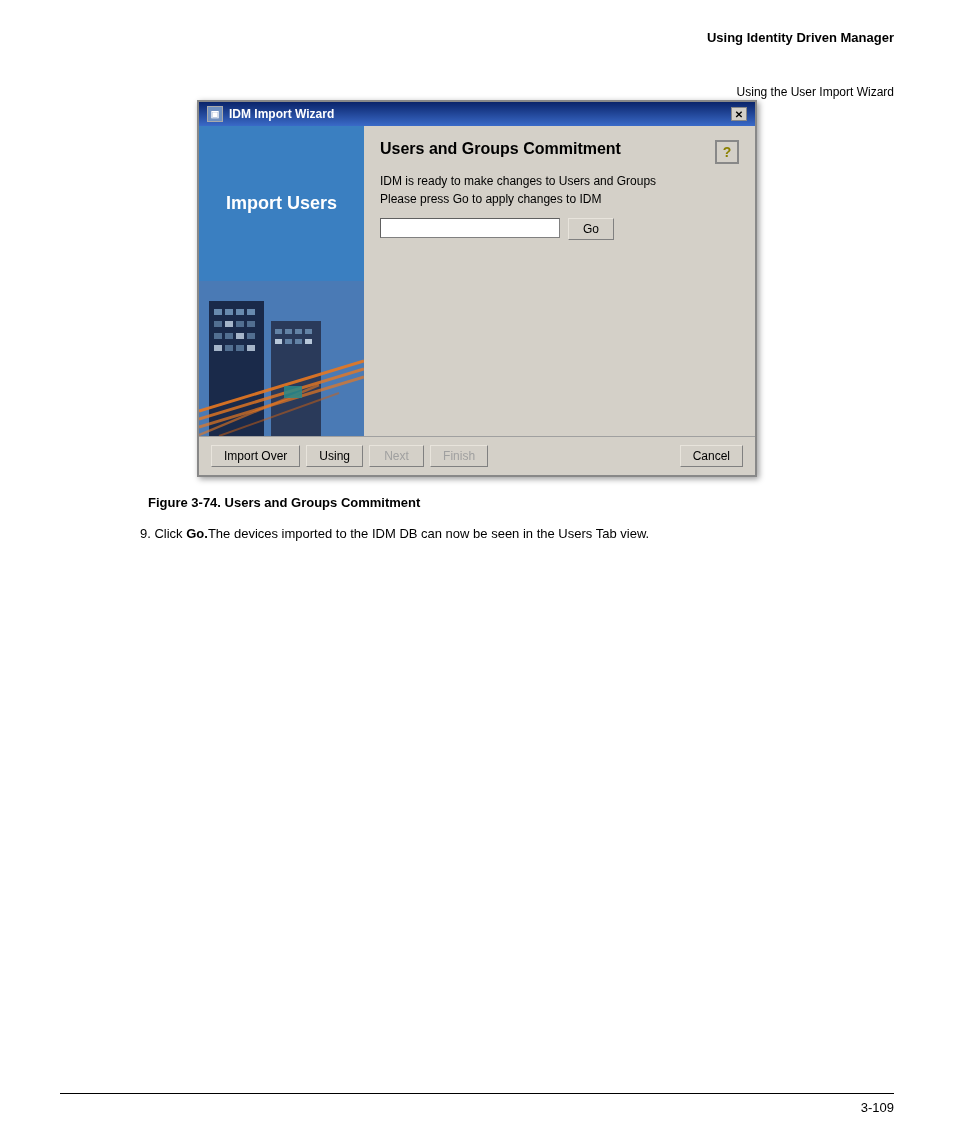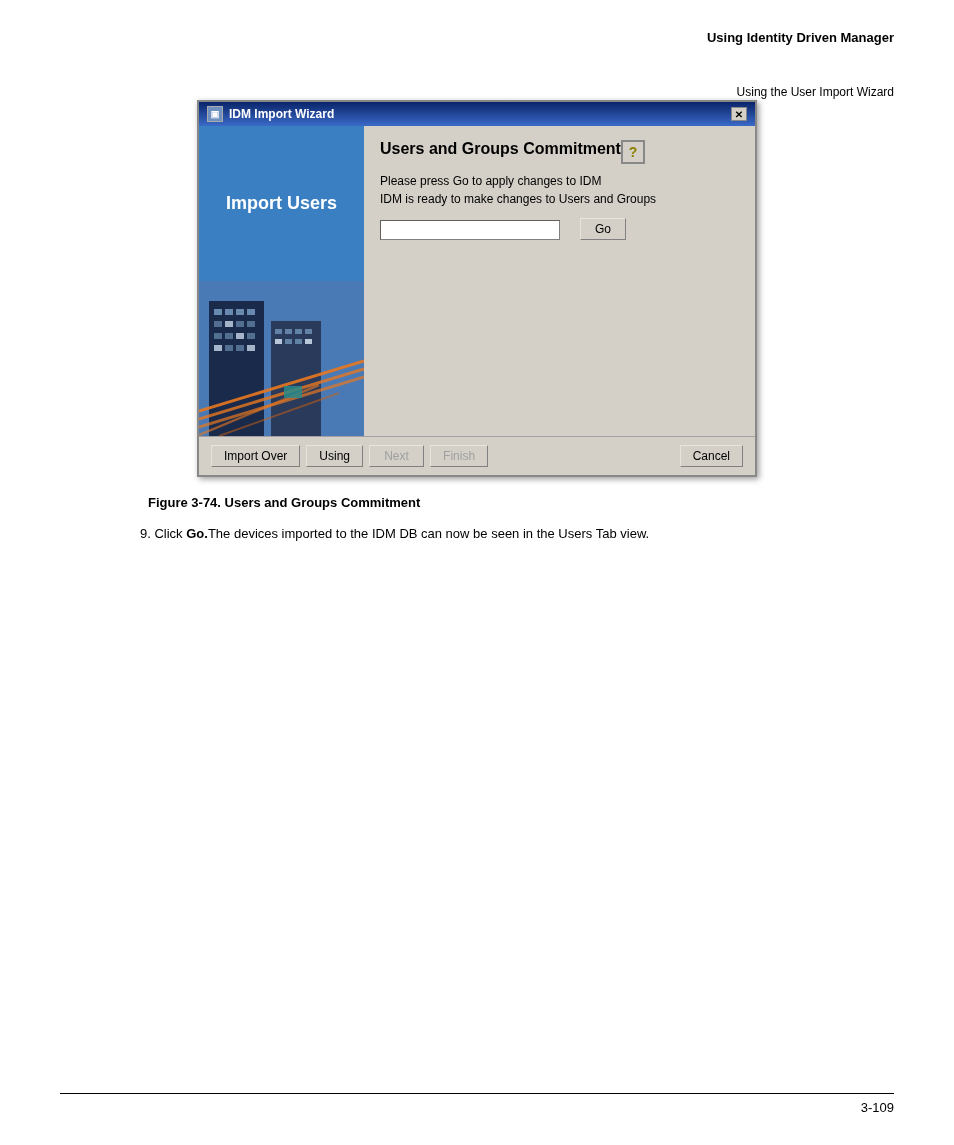--- a/index.html
+++ b/index.html
@@ -140,20 +140,21 @@
     .right-panel {
       flex: 1;
       background: #d4d0c8;
       padding: 14px 16px;
       position: relative;
     }
 
     .panel-header {
       display: flex;
       align-items: flex-start;
+      justify-content: space-between;
       margin-bottom: 10px;
     }
 
     .panel-title {
       font-size: 16px;
       font-weight: bold;
       color: #000;
     }
 
     .help-btn {
@@ -172,22 +173,22 @@
     }
 
     .panel-text {
       font-size: 12px;
       color: #000;
       margin-bottom: 4px;
     }
 
     .progress-row {
       display: flex;
-      align-items: flex-end;
-      gap: 20px;
+      align-items: flex-start;
+      gap: 8px;
       margin-top: 12px;
     }
 
     .progress-input {
       width: 180px;
       height: 20px;
       background: white;
       border: 1px solid #808080;
       border-top-color: #606060;
       border-left-color: #606060;
@@ -343,22 +344,22 @@
               <rect x="85" y="105" width="18" height="12" fill="#2a8a8a" opacity="0.85"></rect>
             </svg>
           </div>
         </div>
 
         <div class="right-panel">
           <div class="panel-header">
             <div class="panel-title">Users and Groups Commitment</div>
             <div class="help-btn">?</div>
           </div>
+          <div class="panel-text">IDM is ready to make changes to Users and Groups</div>
           <div class="panel-text">Please press Go to apply changes to IDM</div>
-          <div class="panel-text">IDM is ready to make changes to Users and Groups</div>
           <div class="progress-row">
             <input class="progress-input" type="text" placeholder="" style="">
             <button class="go-btn">Go</button>
           </div>
         </div>
 
       </div>
 
       <div class="dialog-footer">
         <button class="footer-btn">Import Over</button>

